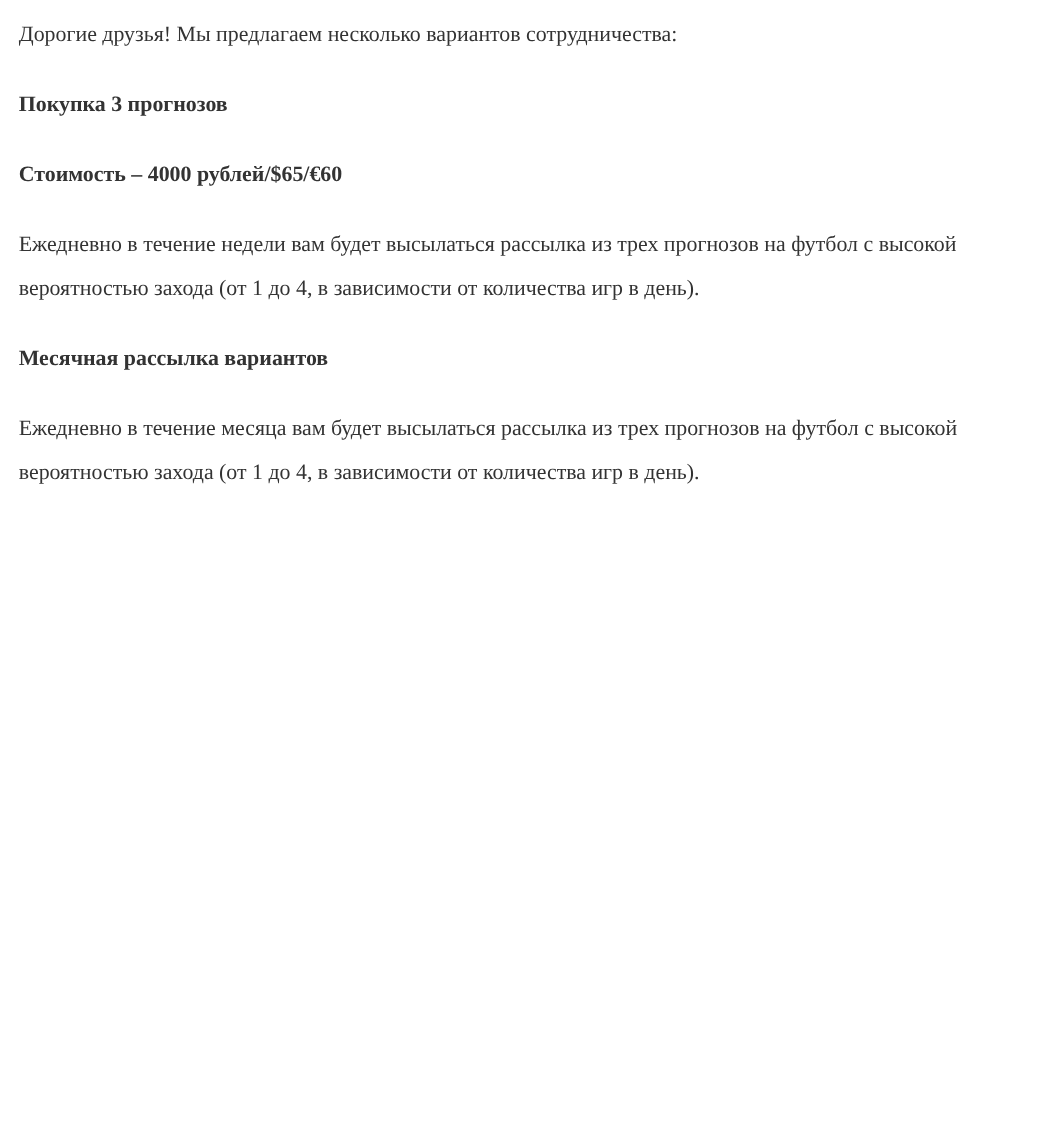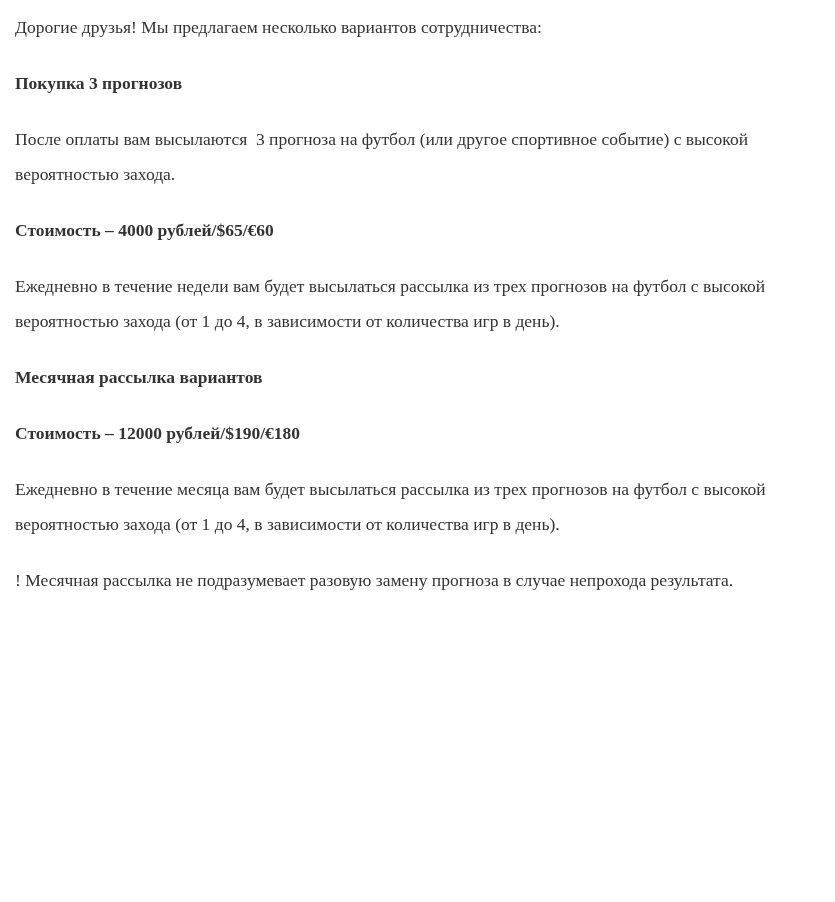--- a/index.html
+++ b/index.html
@@ -31,32 +31,28 @@
 </style>
 </head>
 <body>
 
 <div class="doc">
   <p>Дорогие друзья! Мы предлагаем несколько вариантов сотрудничества:</p>
 
   <p class="bold">Покупка 3 прогнозов</p>
 
 
-  <p>После оплаты вам высылаются  3 прогноза на футбол (или другое спортивное событие) с высокой
-вероятностью захода.</p>
 
 
 
   <p class="bold">Стоимость – 4000 рублей/$65/€60</p>
 
   <p>Ежедневно в течение недели вам будет высылаться рассылка из трех прогнозов на футбол с высокой
 вероятностью захода (от 1 до 4, в зависимости от количества игр в день).</p>
 
 
   <p class="bold">Месячная рассылка вариантов</p>
 
-  <p class="bold">Стоимость – 12000 рублей/$190/€180</p>
 
   <p>Ежедневно в течение месяца вам будет высылаться рассылка из трех прогнозов на футбол с высокой
 вероятностью захода (от 1 до 4, в зависимости от количества игр в день).</p>
 
-  <p>! Месячная рассылка не подразумевает разовую замену прогноза в случае непрохода результата.</p>
 </div>
 
 </body></html>

